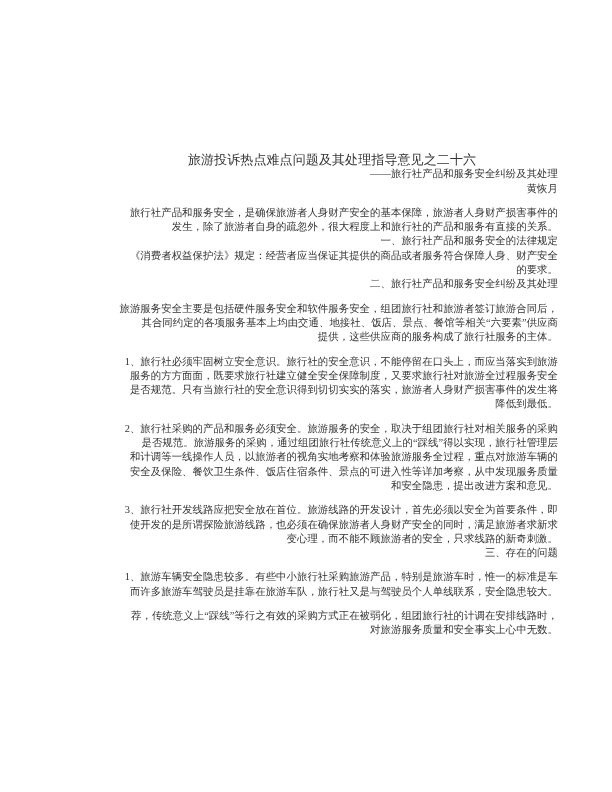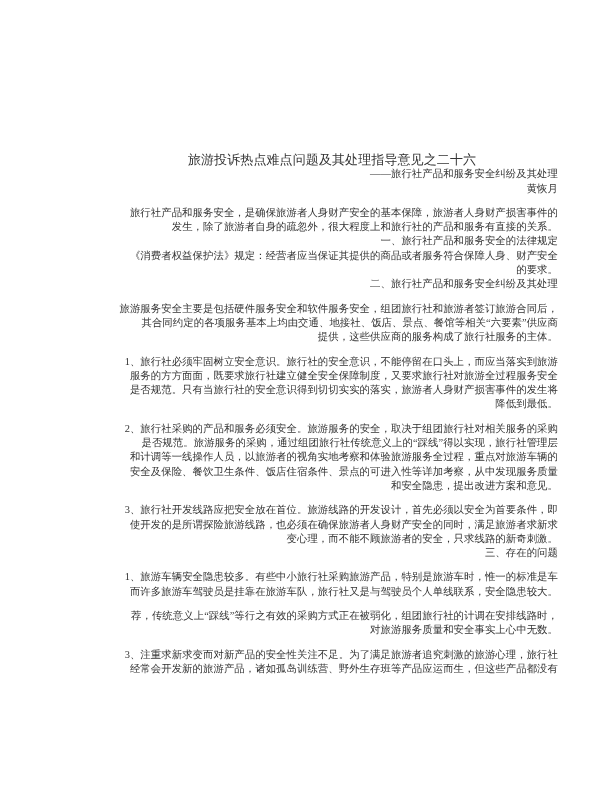--- a/index.html
+++ b/index.html
@@ -87,19 +87,15 @@
           <div class="line">三、存在的问题</div>
         </div>
         <div class="para">
           <div class="line">1、旅游车辆安全隐患较多。有些中小旅行社采购旅游产品，特别是旅游车时，惟一的标准是车</div>
           <div class="line">而许多旅游车驾驶员是挂靠在旅游车队，旅行社又是与驾驶员个人单线联系，安全隐患较大。</div>
         </div>
         <div class="para">
           <div class="line">荐，传统意义上“踩线”等行之有效的采购方式正在被弱化，组团旅行社的计调在安排线路时，</div>
           <div class="line">对旅游服务质量和安全事实上心中无数。</div>
         </div>
-        <div class="para">
-          <div class="line">3、注重求新求变而对新产品的安全性关注不足。为了满足旅游者追究刺激的旅游心理，旅行社</div>
-          <div class="line">经常会开发新的旅游产品，诸如孤岛训练营、野外生存班等产品应运而生，但这些产品都没有</div>
-        </div>
       </div>
   </div>
 </div>
 
 </body></html>

